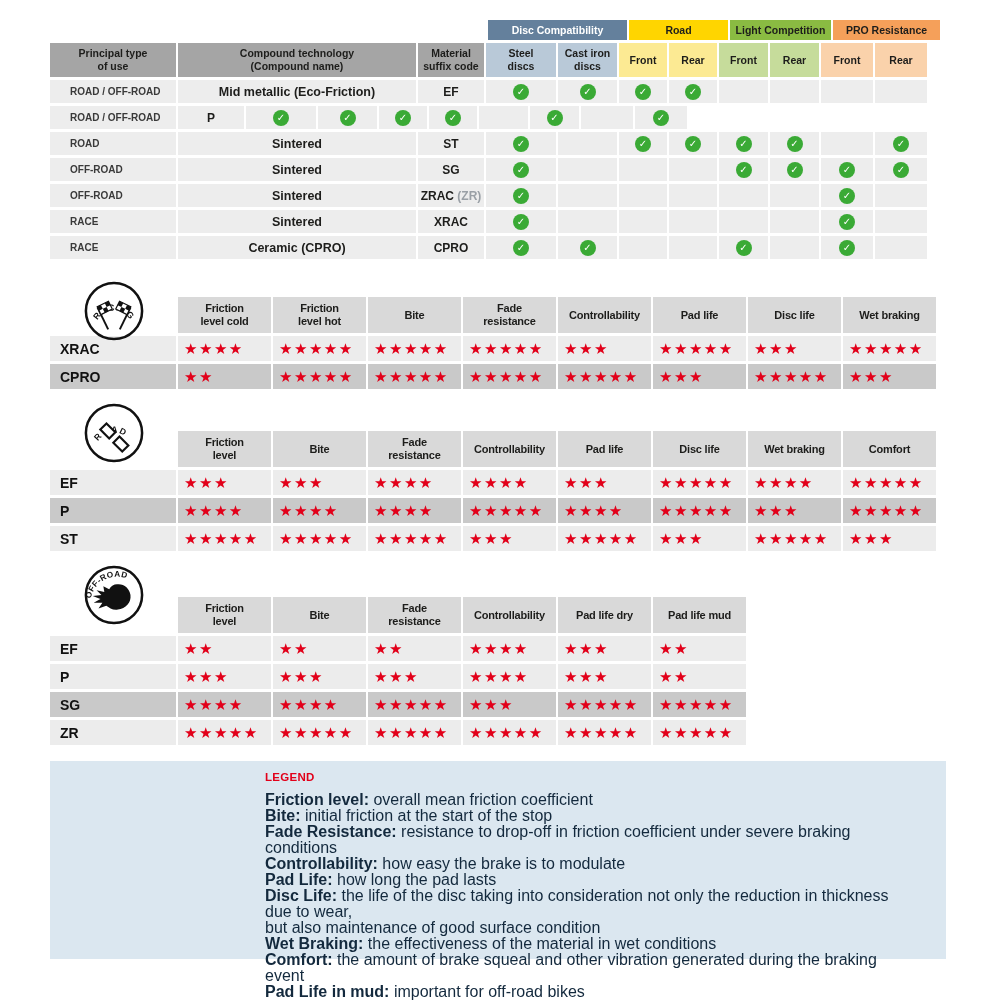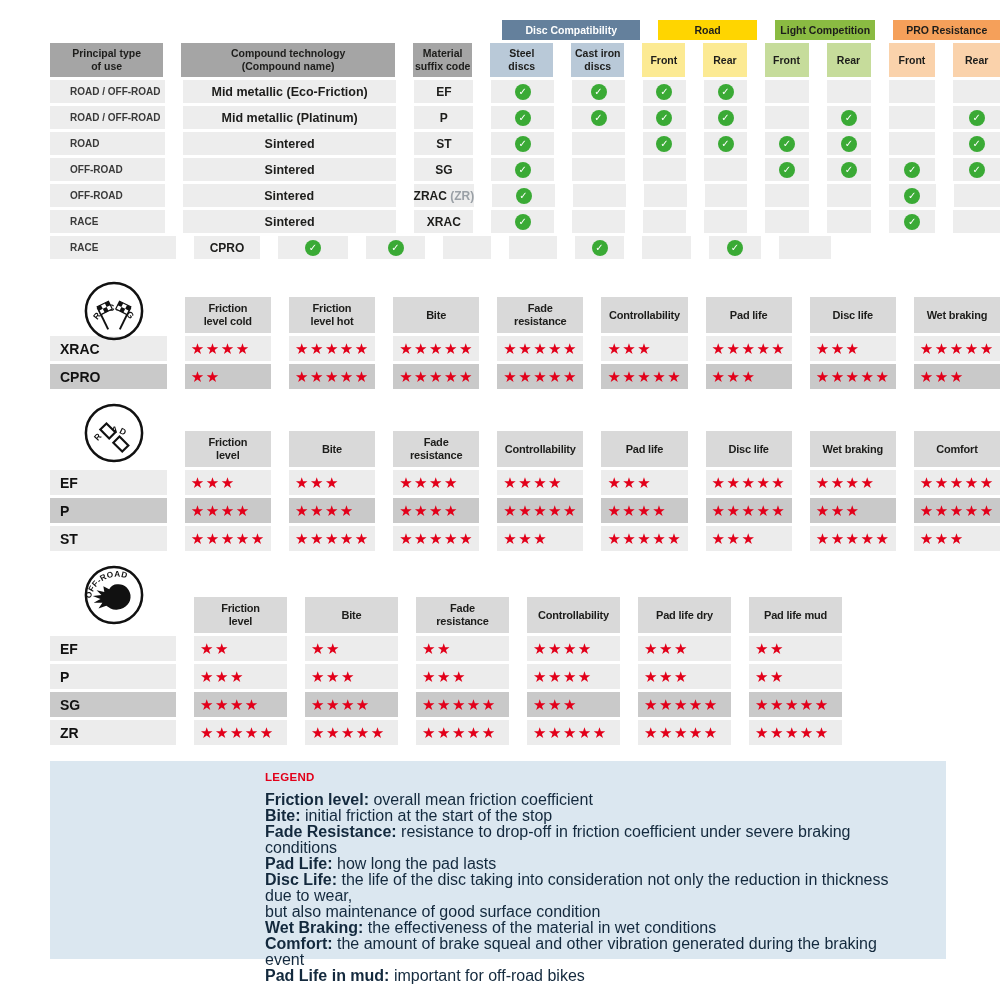--- a/index.html
+++ b/index.html
@@ -1,20 +1,20 @@
 <!DOCTYPE html>
 <html style="--star-red: #e2001a; --check-green: #3aaa35; --disc-header-blue: #64809c; --disc-subheader-blue: #b9c9d8; --road-header-yellow: #ffd500; --road-subheader-yellow: #fcea93; --light-header-green: #8abb42; --light-subheader-green: #c6dc9b; --pro-header-orange: #f5a05a; --pro-subheader-orange: #fad2ab; --legend-bg: #dbe7f0;"><head>
 <meta charset="utf-8">
 <style>
   *{margin:0;padding:0;box-sizing:border-box}
   html,body{background:#fff}
   body{font-family:"Liberation Sans","DejaVu Sans",sans-serif;color:#1d1d1b}
   .page{position:relative;width:1000px;height:1000px;background:#fff;padding:20px 0 0 50px;overflow:hidden}
 
-  .trow{display:flex;gap:18px;margin-bottom:3px}
+  .trow{display:flex;gap:2px;margin-bottom:3px}
   .cell{display:flex;align-items:center;justify-content:center;text-align:center}
 
   
   .gh-spacer{width:436px}
   .gh{height:20px;font-size:10.5px;font-weight:bold}
   .gh-disc{width:139px;background:var(--disc-header-blue,#64809c);color:#fff}
   .gh-road{width:99px;background:var(--road-header-yellow,#ffd500);color:#1d1d1b}
   .gh-light{width:101px;background:var(--light-header-green,#8abb42);color:#1d1d1b}
   .gh-pro{width:107px;background:var(--pro-header-orange,#f5a05a);color:#1d1d1b}
 
@@ -115,21 +115,20 @@
           <div class="cell dc c-rr">
             <div class="check">✓</div>
           </div>
           <div class="cell dc c-lf"></div>
           <div class="cell dc c-lr"></div>
           <div class="cell dc c-pf"></div>
           <div class="cell dc c-pr"></div>
         </div>
         <div class="trow drow">
           <div class="cell dc c-use left use-txt">ROAD / OFF-ROAD</div>
-          <div class="cell dc c-comp comp-txt">Mid metallic (Platinum)</div>
           <div class="cell dc c-code code-txt">P</div>
           <div class="cell dc c-steel">
             <div class="check">✓</div>
           </div>
           <div class="cell dc c-cast">
             <div class="check">✓</div>
           </div>
           <div class="cell dc c-rf">
             <div class="check">✓</div>
           </div>
@@ -222,20 +221,21 @@
           <div class="cell dc c-rr"></div>
           <div class="cell dc c-lf"></div>
           <div class="cell dc c-lr"></div>
           <div class="cell dc c-pf">
             <div class="check">✓</div>
           </div>
           <div class="cell dc c-pr"></div>
         </div>
         <div class="trow drow">
           <div class="cell dc c-use left use-txt">RACE</div>
+          <div class="cell dc c-comp comp-txt">Ceramic (CPRO)</div>
           <div class="cell dc c-code code-txt">CPRO</div>
           <div class="cell dc c-steel">
             <div class="check">✓</div>
           </div>
           <div class="cell dc c-cast">
             <div class="check">✓</div>
           </div>
           <div class="cell dc c-rf"></div>
           <div class="cell dc c-rr"></div>
           <div class="cell dc c-lf">
@@ -575,20 +575,21 @@
         </div>
       </div>
   </div>
 
   <div class="legend">
     <div class="legend-title">LEGEND</div>
     <div>
         <div class="lline"><b>Friction level: </b>overall mean friction coefficient</div>
         <div class="lline"><b>Bite: </b>initial friction at the start of the stop</div>
         <div class="lline"><b>Fade Resistance: </b>resistance to drop-off in friction coefficient under severe braking conditions</div>
+        <div class="lline"><b>Controllability: </b>how easy the brake is to modulate</div>
         <div class="lline"><b>Pad Life: </b>how long the pad lasts</div>
         <div class="lline"><b>Disc Life: </b>the life of the disc taking into consideration not only the reduction in thickness due to wear,</div>
         <div class="lline">but also maintenance of good surface condition</div>
         <div class="lline"><b>Wet Braking: </b>the effectiveness of the material in wet conditions</div>
         <div class="lline"><b>Comfort: </b>the amount of brake squeal and other vibration generated during the braking event</div>
         <div class="lline"><b>Pad Life in mud: </b>important for off-road bikes</div>
       </div>
   </div>
 
 </div>

